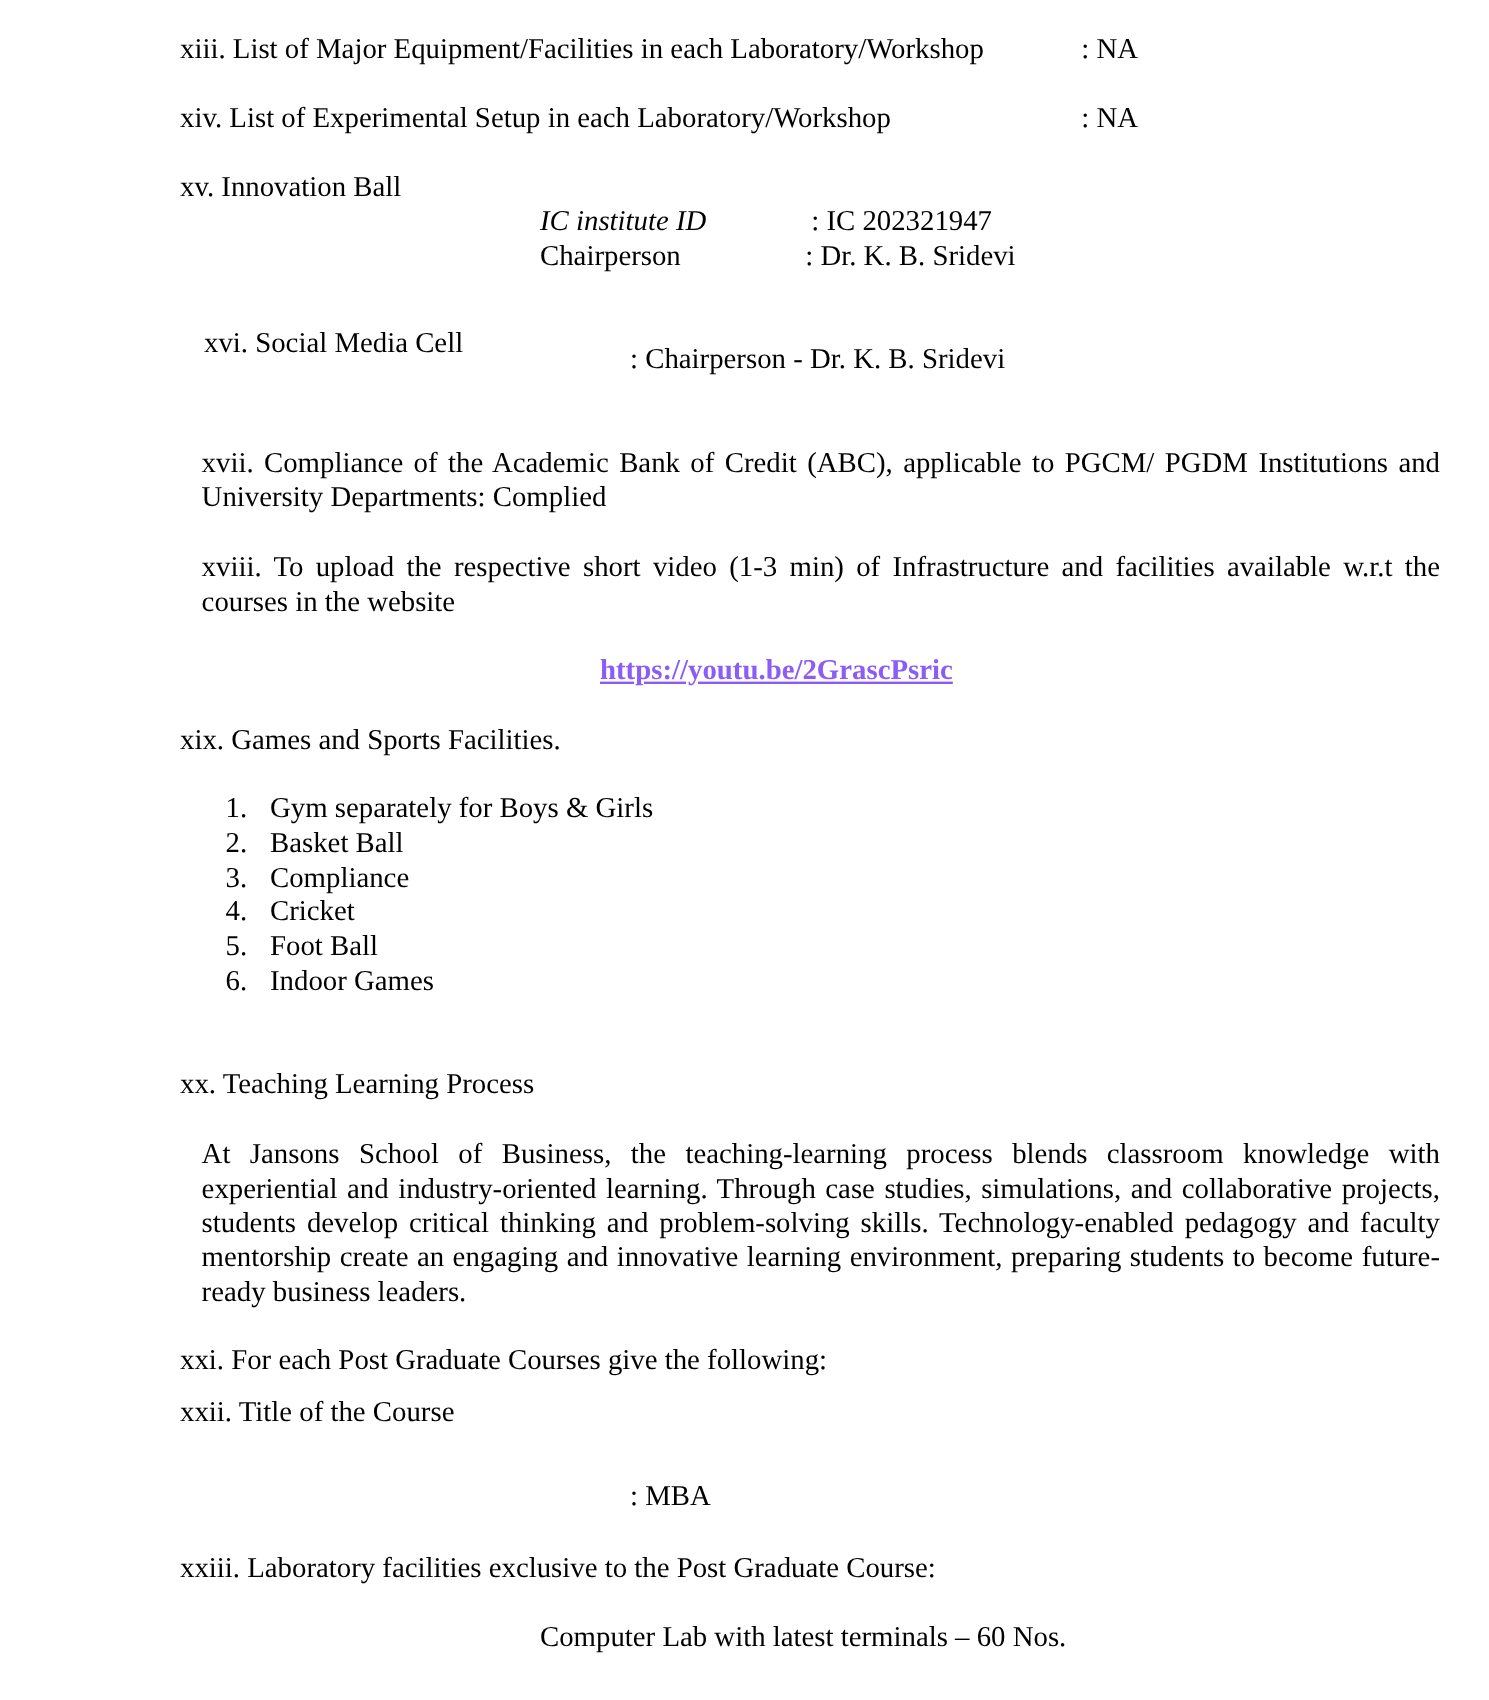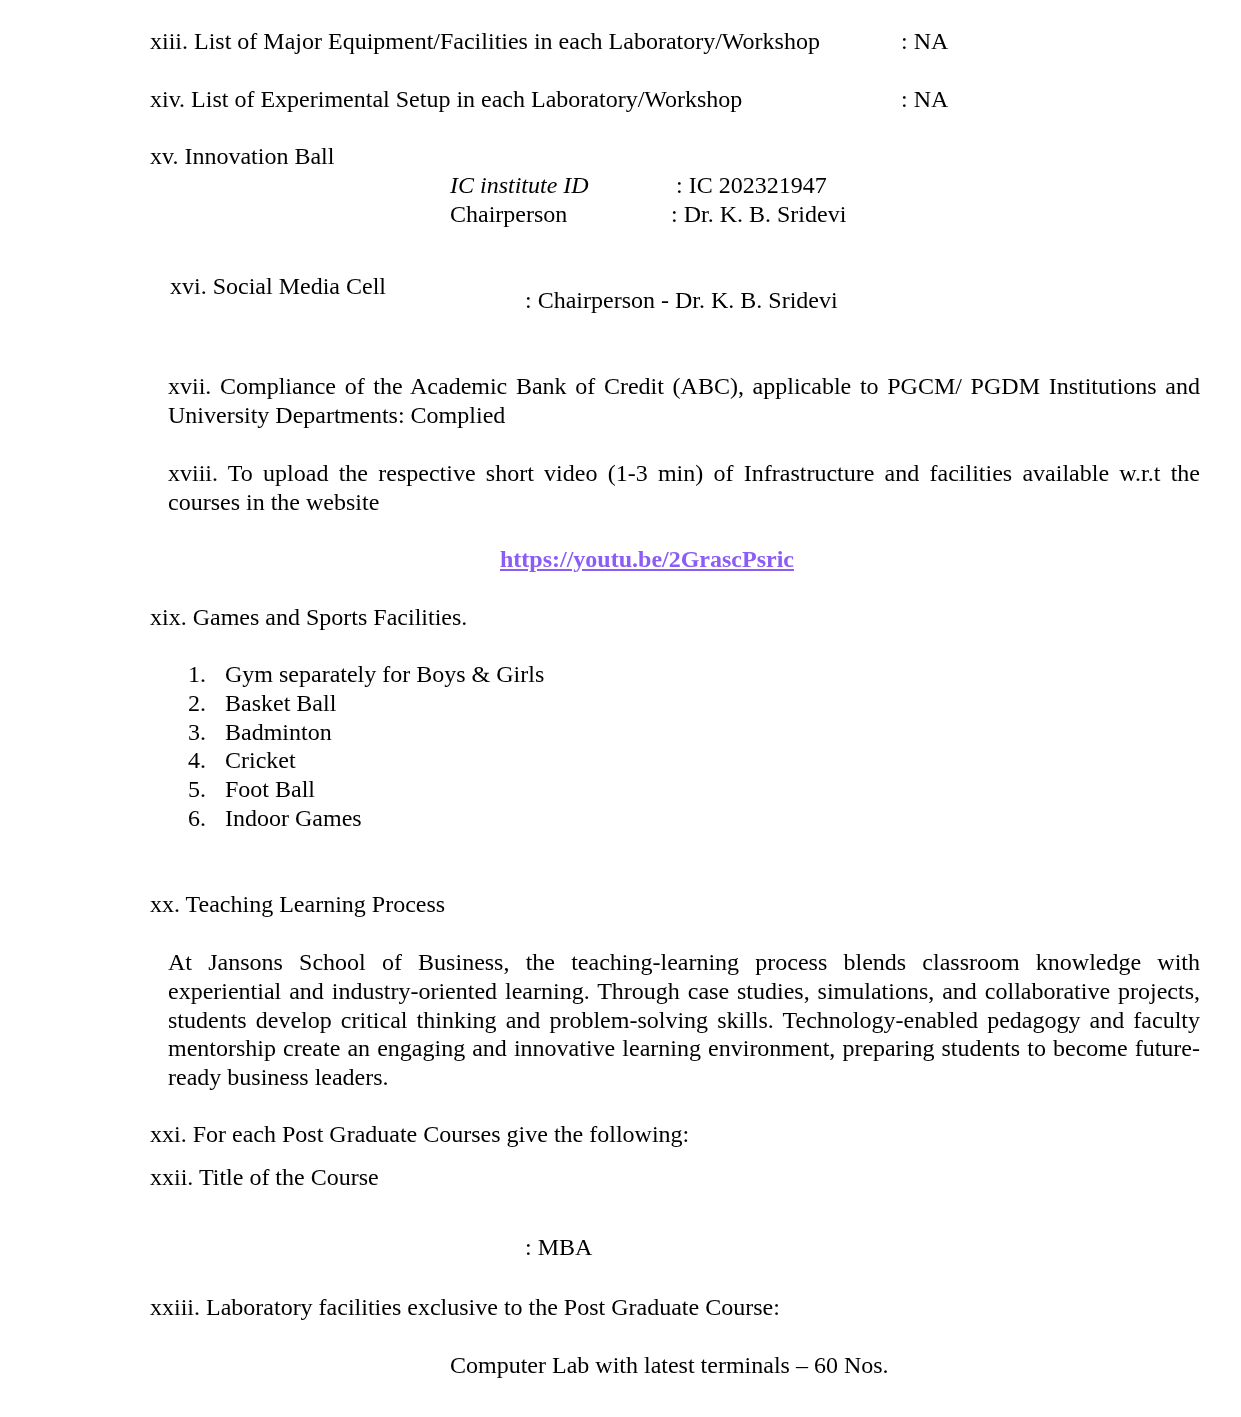--- a/index.html
+++ b/index.html
@@ -50,21 +50,21 @@
     <li>
         <span class="num">1.</span>
         <span class="txt">Gym separately for Boys &amp; Girls</span>
       </li>
     <li>
         <span class="num">2.</span>
         <span class="txt">Basket Ball</span>
       </li>
     <li>
         <span class="num">3.</span>
-        <span class="txt">Badminton</span>
+        <span class="txt">Compliance</span>
       </li>
     <li>
         <span class="num">4.</span>
         <span class="txt">Cricket</span>
       </li>
     <li>
         <span class="num">5.</span>
         <span class="txt">Foot Ball</span>
       </li>
     <li>

